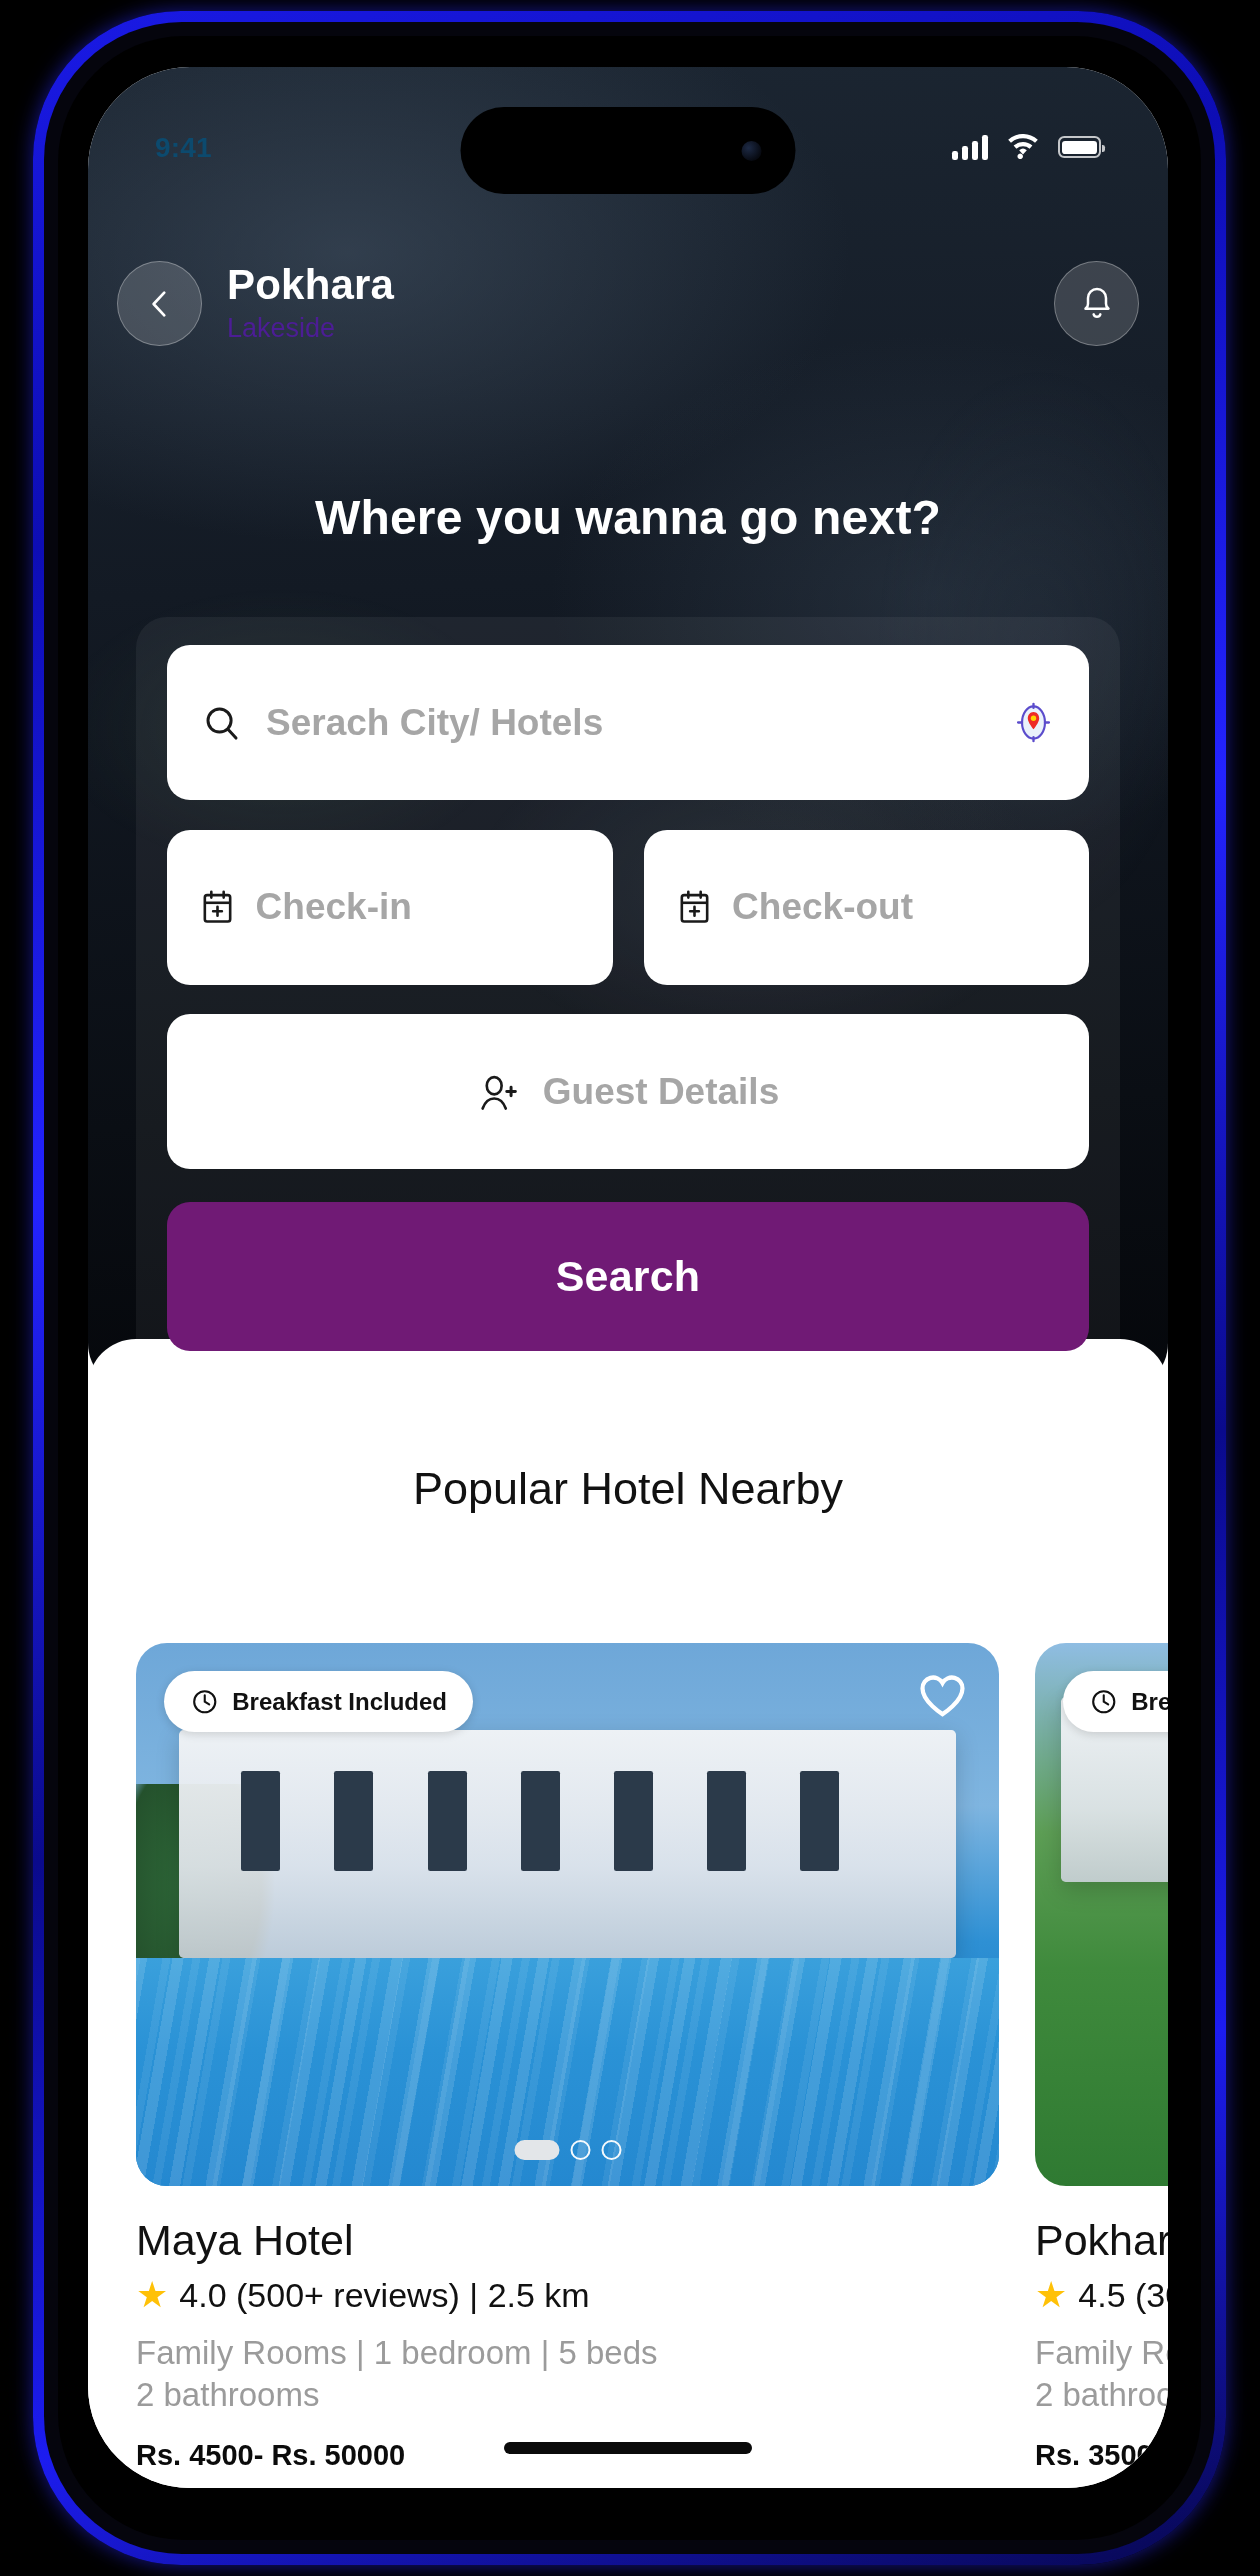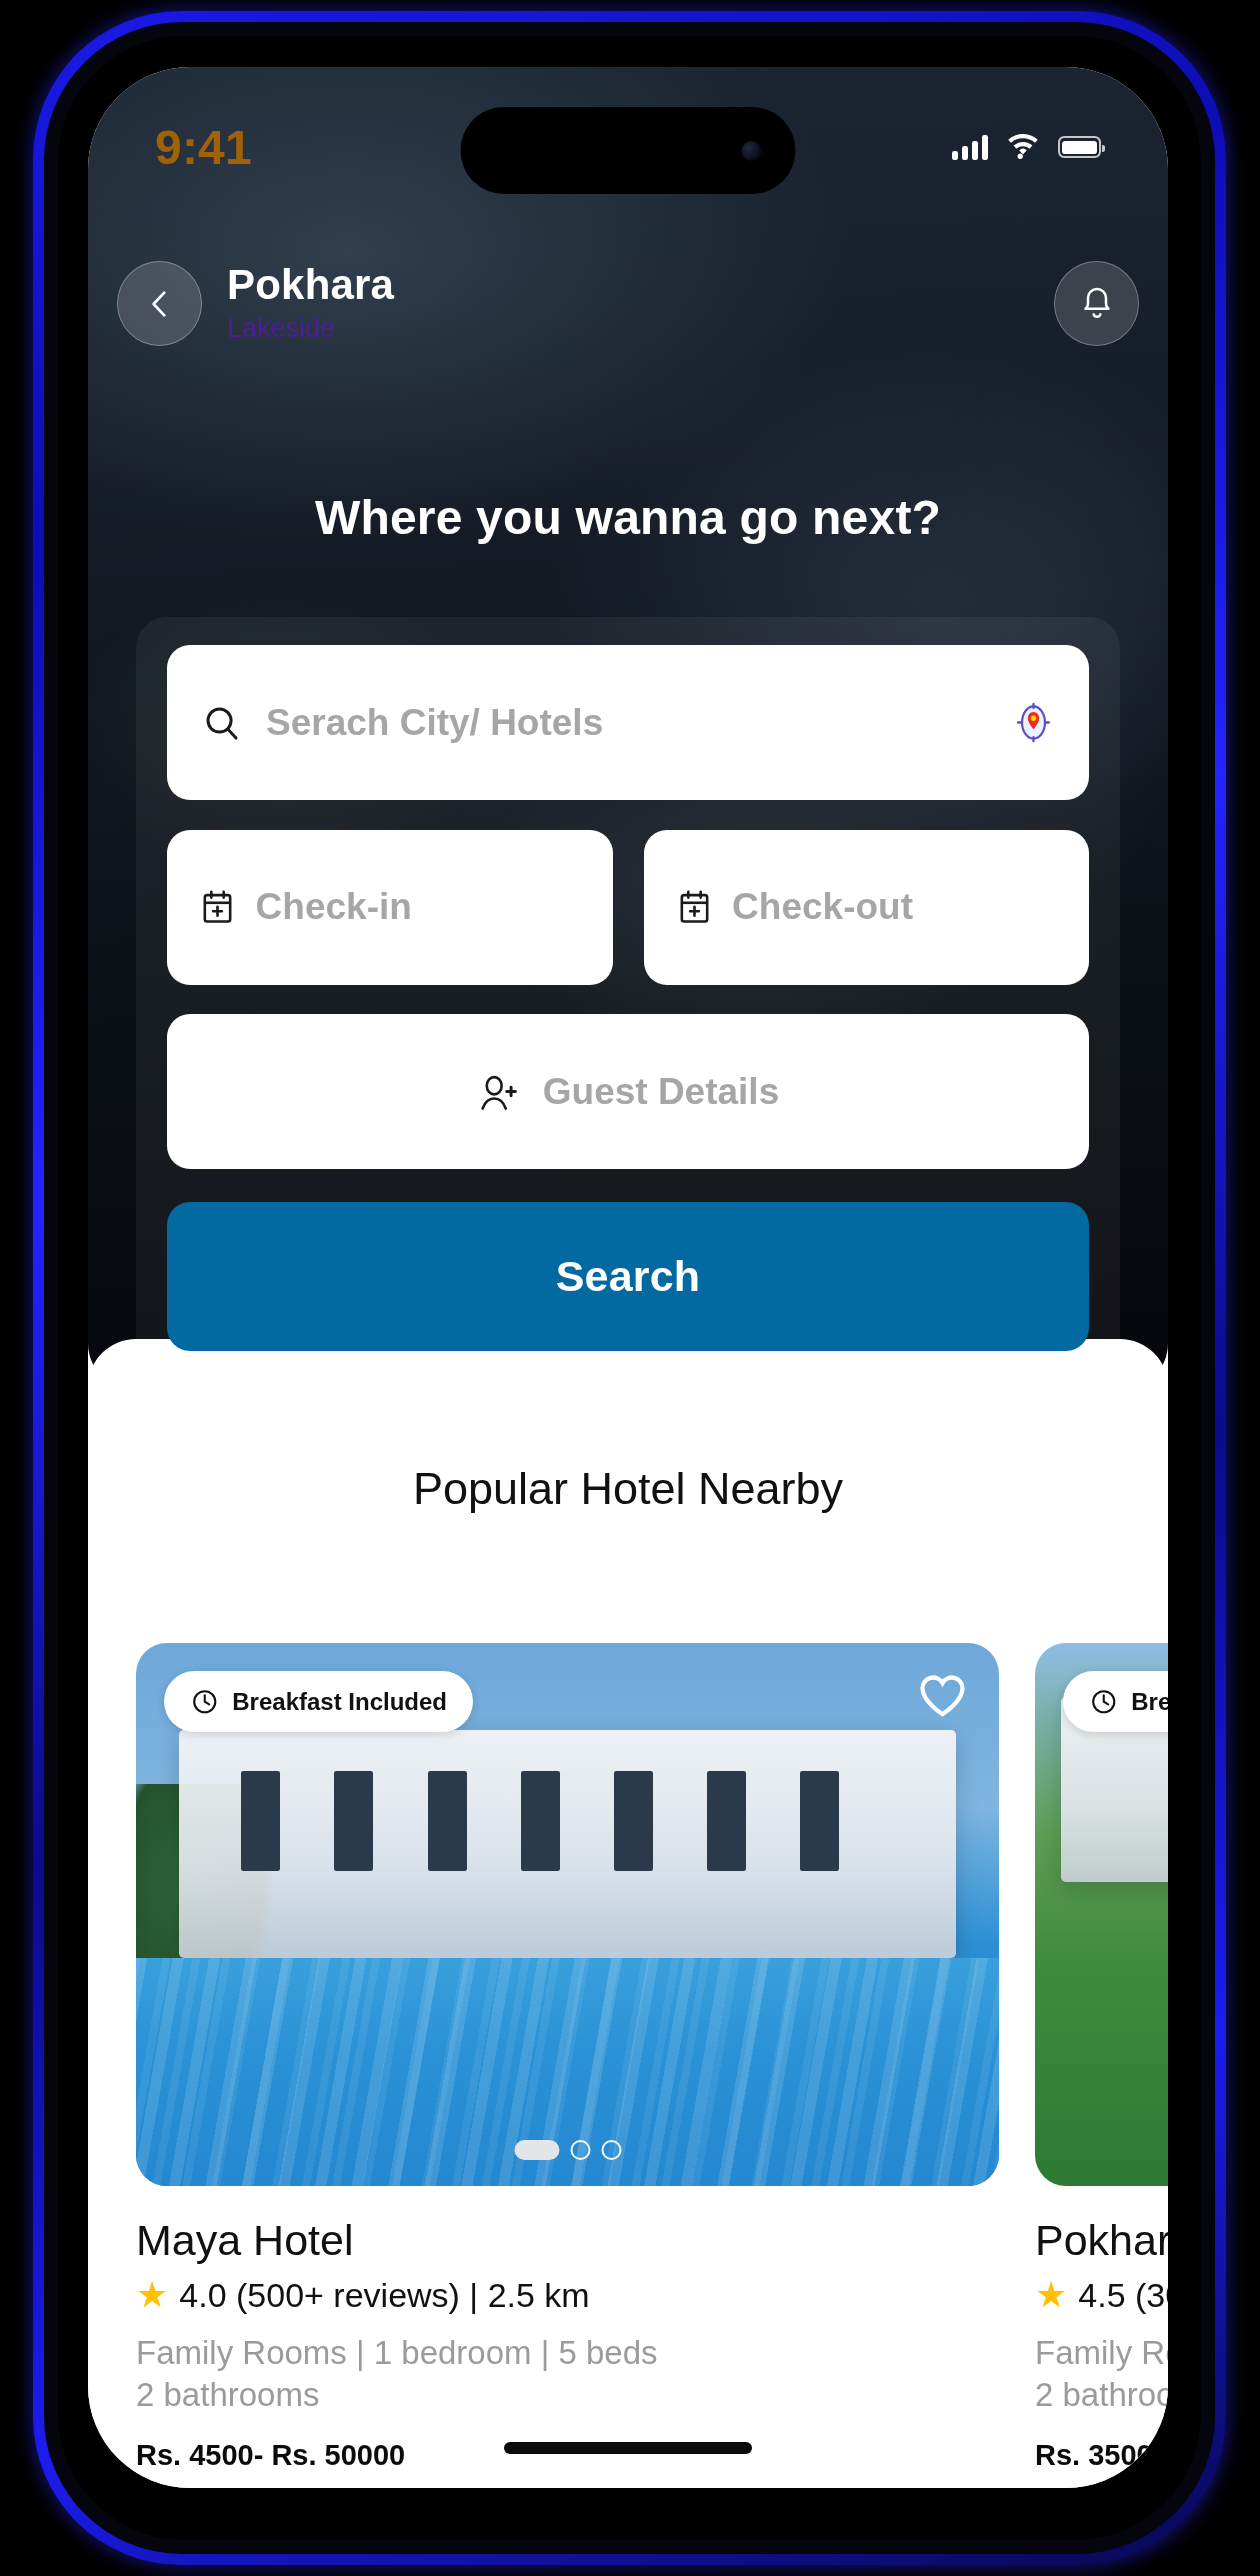--- a/index.html
+++ b/index.html
@@ -57,21 +57,21 @@
     opacity:.9;
   }
 
   
   .statusbar {
     position:absolute; left:0; top:0; width:100%; height:124px;
     display:flex; align-items:center; justify-content:space-between;
     padding:37px 67px 0 67px;
     z-index:6;
   }
-  .sb-time { color:#a16207; font-size:48px; font-weight:700; letter-spacing:0.2px; }
+  .sb-time { color:#0c4a6e; font-size:28px; font-weight:700; letter-spacing:0.2px; }
   .sb-right { display:flex; align-items:center; gap:17px; }
   .sb-bars { display:flex; align-items:flex-end; gap:3.9px; height:25px; }
   .sb-bars i { display:block; width:6.2px; background:#fff; border-radius:2.3px; }
   .sb-bars i:nth-child(1){ height:8.5px; }
   .sb-bars i:nth-child(2){ height:14px; }
   .sb-bars i:nth-child(3){ height:19.4px; }
   .sb-bars i:nth-child(4){ height:25px; }
   .sb-batt {
     width:43px; height:22px; border:2.3px solid rgba(255,255,255,.75);
     border-radius:6.2px; padding:2.3px; position:relative;
@@ -126,21 +126,21 @@
     background:#fff; border-radius:23px;
     height:155px; display:flex; align-items:center;
     padding:0 34px; gap:23px;
   }
   .field .ph{ color:#a6a6a6; font-size:37px; font-weight:700; }
   .row2{ display:flex; gap:31px; margin-top:29.5px;justify-content:flex-end; }
   .row2 .field{ flex:1 1 0; min-width:0; padding:0 31px; gap:18.6px; }
   .field.center{ justify-content:center; margin-top:29.5px; }
   .search-btn{
     margin-top:33px; height:149px; border-radius:23px;
-    background:#0369a1; color:#fff;
+    background:#701a75; color:#fff;
     display:flex; align-items:center; justify-content:center;
     font-size:43px; font-weight:700; letter-spacing:0.2px;
     border:none; width:100%; font-family:"Liberation Sans", sans-serif;
     cursor:pointer;
   }
 
   
   .sheet{
     position:absolute; left:0; top:1272px; width:100%; bottom:0;
     background:#fff; border-radius:48px 48px 0 0; overflow:hidden;

